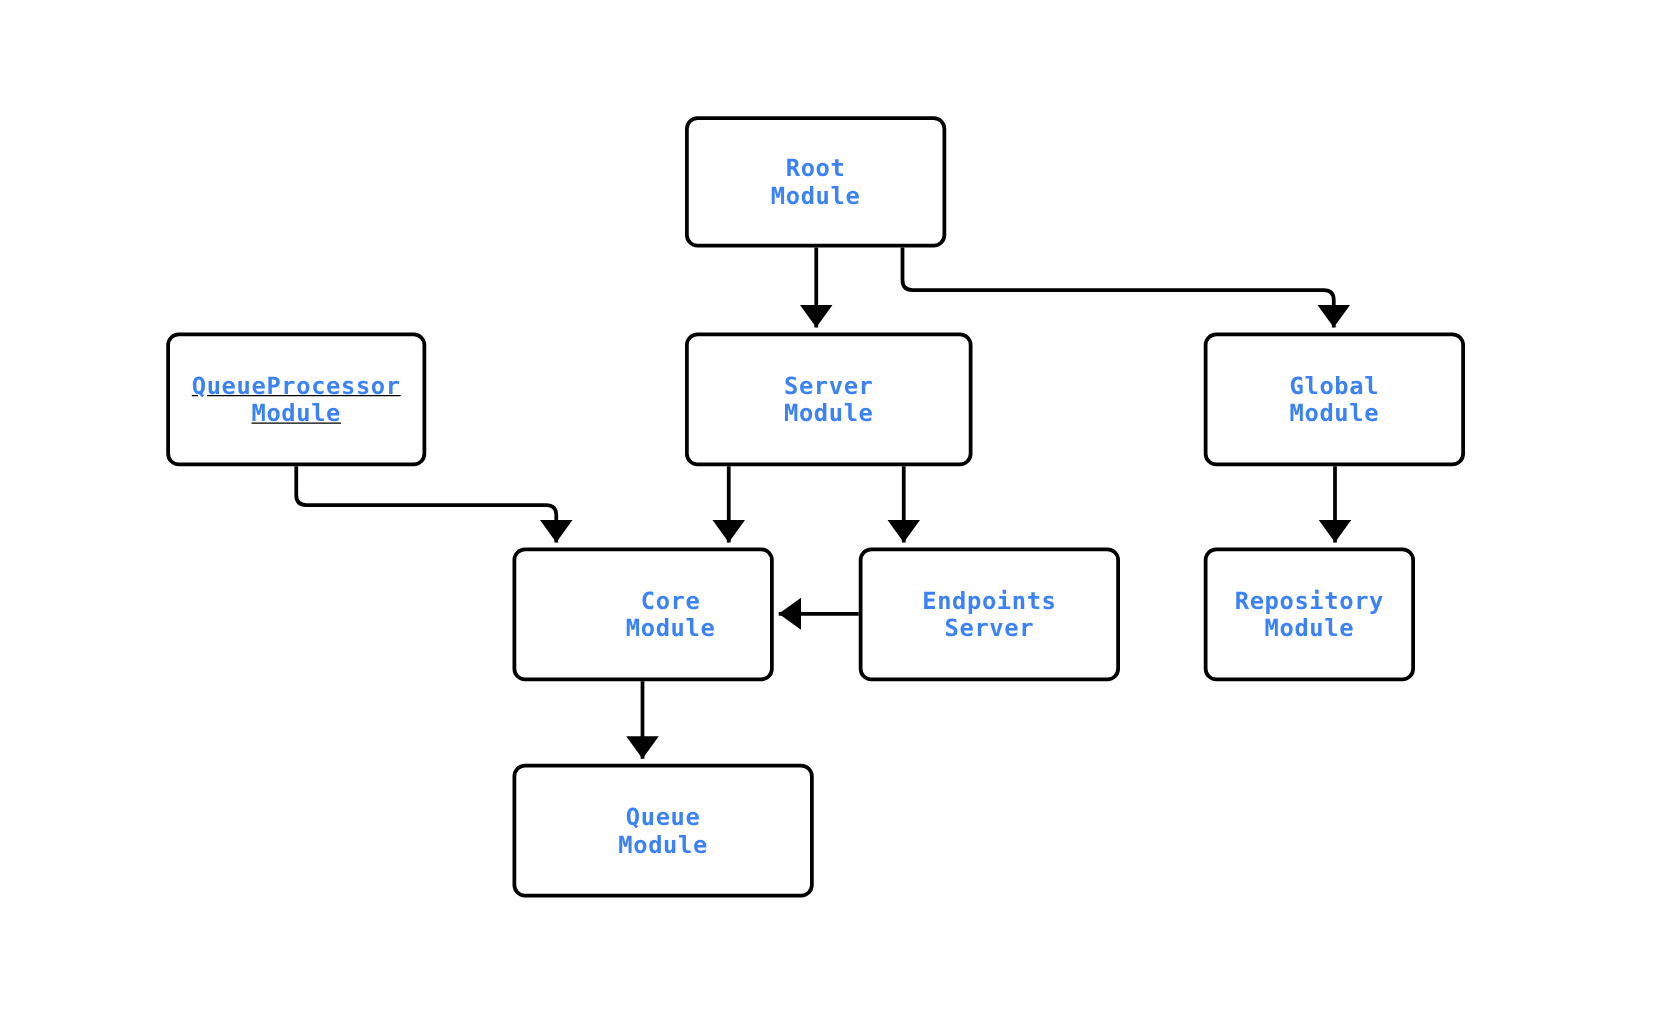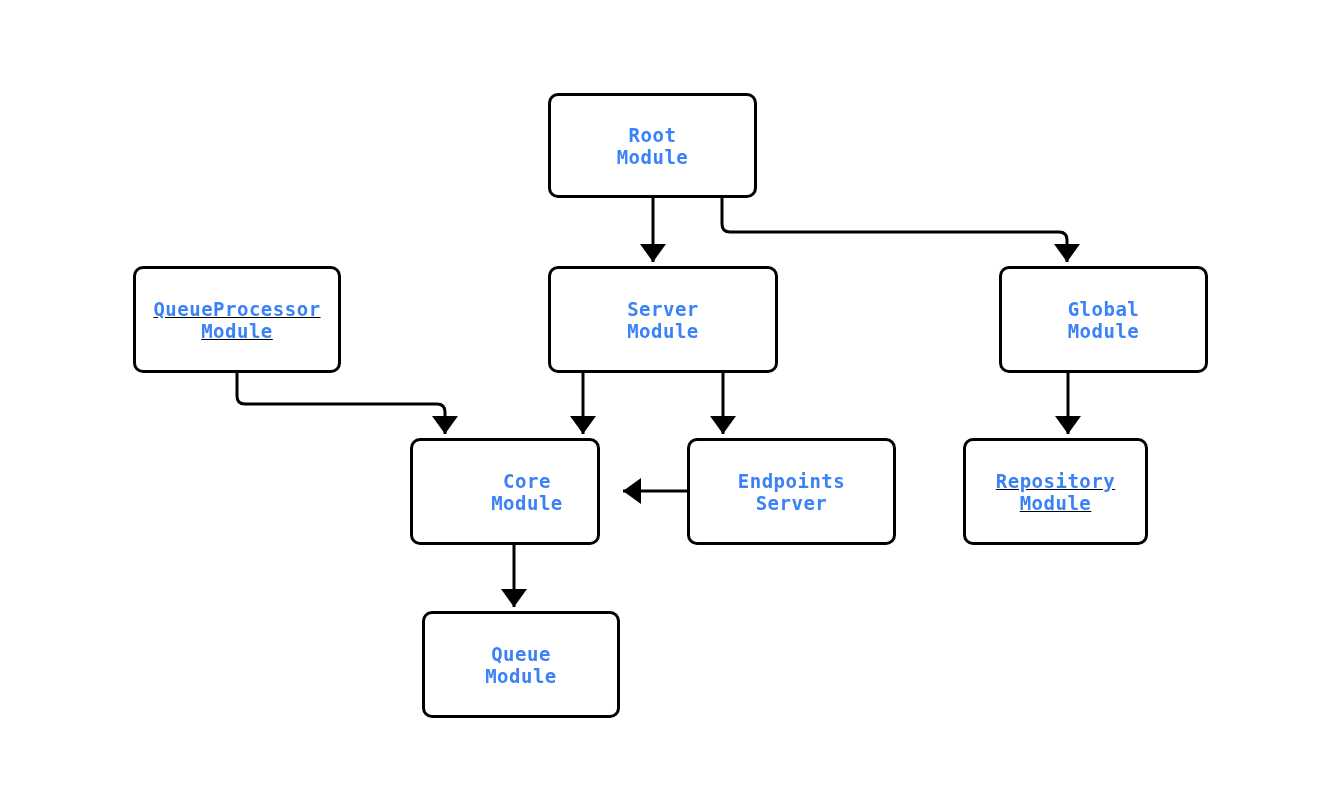--- a/index.html
+++ b/index.html
@@ -44,25 +44,25 @@
     color: #3b82f6;
     font-weight: bold;
     font-size: 19px;
     line-height: 22px;
     letter-spacing: 0.5px;
   }
   
   .n-root          { left: 548px; top:  93px; width: 209px; height: 105px; }
   .n-queueprocessor{ left: 133px; top: 266px; width: 208px; height: 107px; text-decoration: underline; }
   .n-server        { left: 548px; top: 266px; width: 230px; height: 107px; }
-  .n-global        { left: 963px; top: 266px; width: 209px; height: 107px; margin-left: 36px; }
-  .n-core          { left: 410px; top: 438px; width: 190px; height: 107px; padding-left: 44px; }
+  .n-global        { left: 963px; top: 266px; width: 209px; height: 107px; }
+  .n-core          { left: 410px; top: 438px; width: 209px; height: 107px; padding-left: 44px; }
   .n-endpoints     { left: 687px; top: 438px; width: 209px; height: 107px; }
-  .n-repository    { left: 963px; top: 438px; width: 185px; height: 107px; text-decoration: underline; }
-  .n-queue         { left: 422px; top: 611px; width: 198px; height: 107px; }
+  .n-repository    { left: 963px; top: 438px; width: 169px; height: 107px; }
+  .n-queue         { left: 410px; top: 611px; width: 241px; height: 107px; }
 </style>
 </head>
 <body>
 
 <div class="stage">
 
   <svg class="edges-layer" width="1337" height="809" viewBox="0 0 1337 809" xmlns="http://www.w3.org/2000/svg">
     <defs>
       <marker id="arrowhead" markerUnits="userSpaceOnUse" markerWidth="19" markerHeight="27" refX="18" refY="13" orient="auto">
         <path d="M0 0 L18 13 L0 26 Z" fill="#000000"></path>

